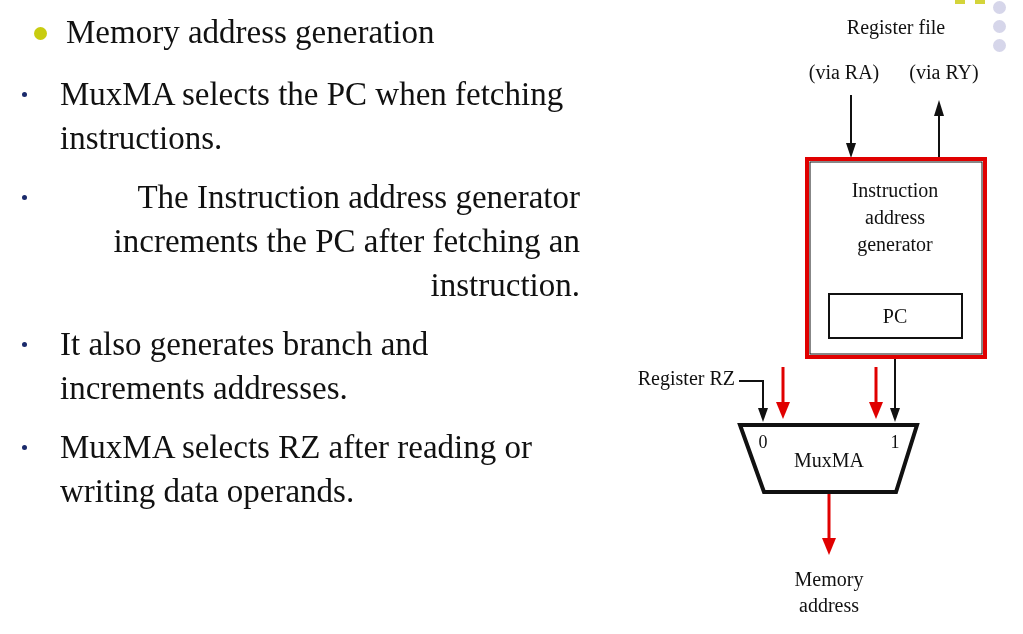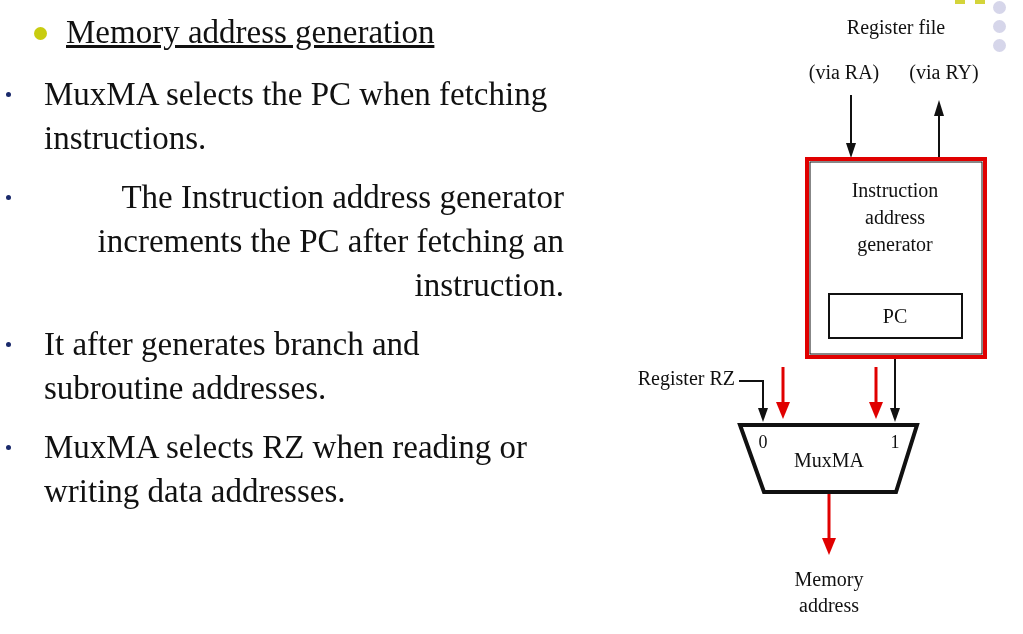--- a/index.html
+++ b/index.html
@@ -10,22 +10,22 @@
     color: #111111;
   }
   .heading {
     position: absolute; left: 34px; top: 12px;
     font-size: 33px; line-height: 40px; white-space: nowrap;
   }
   .heading .dot {
     position: absolute; left: 0; top: 15px; width: 13px; height: 13px;
     border-radius: 50%; background: #c8cc10;
   }
-  .heading .txt { margin-left: 32px; text-decoration: underline; }
-  .bullets { position: absolute; left: 0; top: 72px; width: 600px; }
+  .heading .txt { margin-left: 32px; }
+  .bullets { position: absolute; left: 16px; top: 72px; width: 600px; }
   .bullet { position: relative; font-size: 33px; line-height: 44px; padding-left: 44px; margin-bottom: 15px; }
   .bullet .b {
     position: absolute; left: 6px; top: 20px; width: 5px; height: 5px; border-radius: 50%; background: #1a2a6b;
   }
   .deco { position: absolute; }
   .deco .c { position: absolute; width: 13px; height: 13px; border-radius: 50%; background: #d6d6ea; }
   .deco .y { position: absolute; height: 4px; background: #d4d43a; }
   svg text { font-family: "Liberation Serif", "DejaVu Serif", serif; fill: #111; }
 </style>
 </head>
@@ -48,25 +48,25 @@
   <div class="bullet" style="width:560px;">
     <span class="b"></span>
     <span>MuxMA selects the PC when fetching instructions.</span>
   </div>
   <div class="bullet" style="width:520px;text-align:right;">
     <span class="b"></span>
     <span>The Instruction address generator increments the PC after fetching an instruction.</span>
   </div>
   <div class="bullet" style="width:420px;">
     <span class="b"></span>
-    <span>It after generates branch and subroutine addresses.</span>
+    <span>It also generates branch and increments addresses.</span>
   </div>
   <div class="bullet" style="width:540px;">
     <span class="b"></span>
-    <span>MuxMA selects RZ when reading or writing data addresses.</span>
+    <span>MuxMA selects RZ after reading or writing data operands.</span>
   </div>
 </div>
 
 <svg width="1023" height="634" style="position:absolute; left:0; top:0;">
   <defs>
     <marker id="ab" markerWidth="8" markerHeight="10" refX="4" refY="9" orient="auto-start-reverse" markerUnits="userSpaceOnUse">
       <path d="M0,0 L4,10 L8,0 Z" fill="#111"></path>
     </marker>
   </defs>
 

